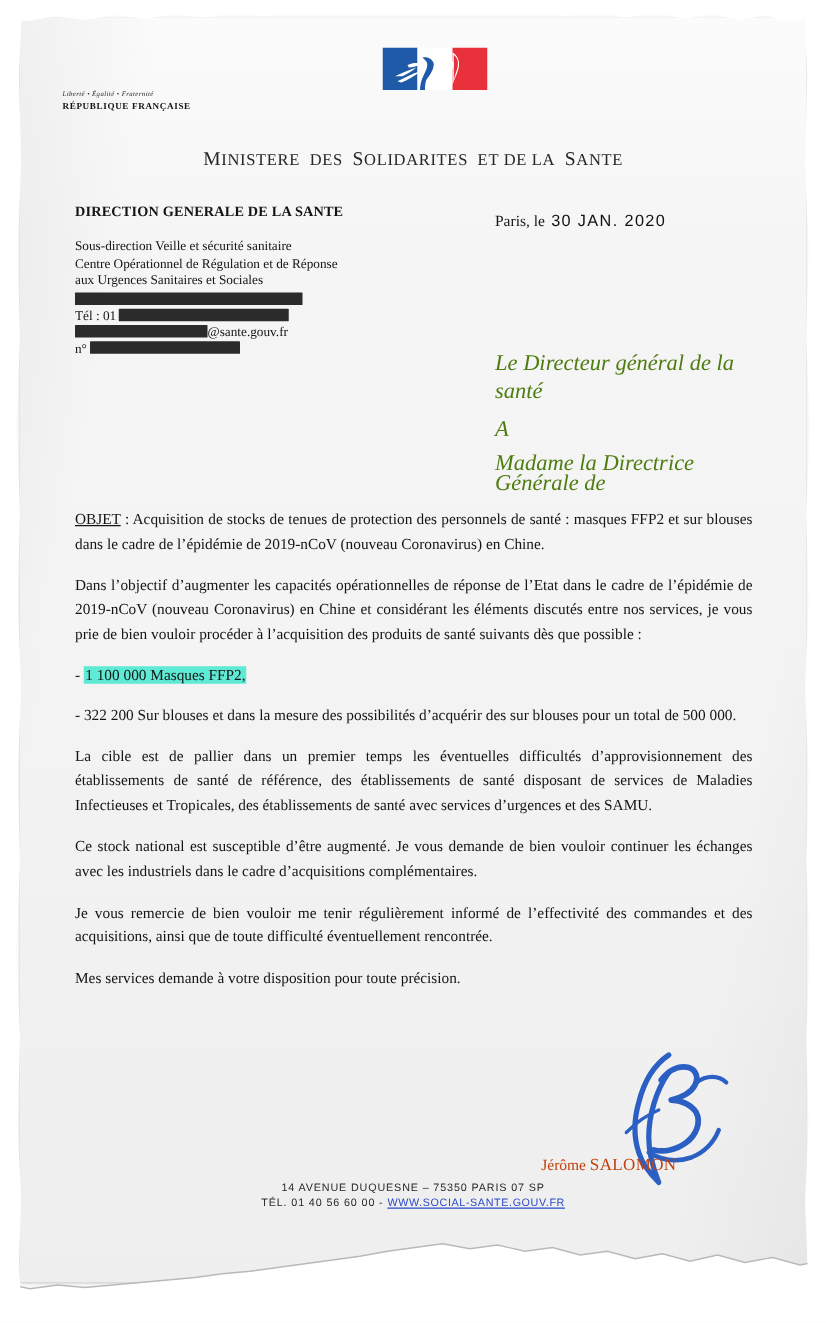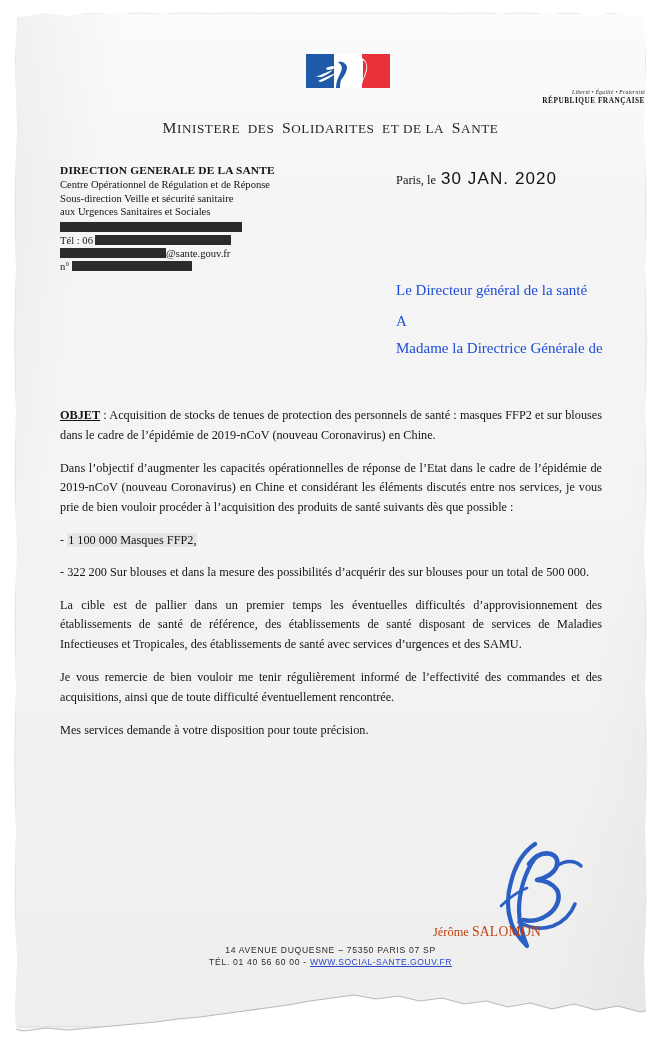--- a/index.html
+++ b/index.html
@@ -62,22 +62,22 @@
     top: 14px;
     width: 629px;
     height: 1012px;
     color: #1b1b1b;
   }
 
   
   #logo-block {
     position: absolute;
     left: 0; right: 0;
-    top: 40px;
-    text-align: right;
+    top: 24px;
+    text-align: left;
     margin-left: 34px;
   }
   .flag {
     width: 84px;
     height: 34px;
     margin: 0 auto;
     display: block;
   }
   .logo-motto {
     font-family: "Liberation Serif", serif;
@@ -120,21 +120,21 @@
     top: 150px;
     width: 300px;
     font-size: 10.6px;
     line-height: 13.4px;
     color: #141414;
   }
   #letterhead .dgs {
     font-weight: bold;
     font-size: 11.4px;
     letter-spacing: 0.15px;
-    margin-bottom: 1px;
+    margin-bottom: 14px;
   }
   .redact {
     display: inline-block;
     background: #2b2b2b;
     height: 10px;
     vertical-align: -1px;
     border-radius: 0.5px;
   }
   .rline { white-space: nowrap; line-height: 13px; }
 
@@ -142,58 +142,59 @@
   #date-line {
     position: absolute;
     left: 380px;
     top: 155px;
     font-size: 12.4px;
     color: #151515;
     white-space: nowrap;
   }
   #date-stamp {
     font-family: "Liberation Sans", sans-serif;
-    font-size: 17px;
+    font-size: 13px;
     letter-spacing: 1.1px;
     margin-left: 5px;
     color: #111;
   }
 
   
   #addressee {
     position: absolute;
     left: 380px;
     top: 265px;
     width: 230px;
-    font-size: 15px;
+    font-size: 18px;
     line-height: 22px;
-    color: #1d4ed8;
+    color: #4d7c0f;
+    font-style: italic;
   }
   #addressee .gap { height: 9px; }
   #addressee .to-name { line-height: 15.5px; }
 
   
   #body-text {
     position: absolute;
     left: 44px;
     top: 392px;
     width: 542px;
     font-size: 12.25px;
     line-height: 19.6px;
     text-align: justify;
     color: #141414;
   }
   #body-text p { margin: 0 0 13.5px 0; }
   #body-text p.tight { margin-bottom: 12px; }
   .objet-label {
-    font-weight: bold;
+    font-weight: normal;
     text-decoration: underline;
   }
   .hl {
-    background: #e5e5e5;
+    background: #5eead4;
     padding: 0 1px;
     margin-top: 14px;
   }
 
   
   #signature-area {
     position: absolute;
     left: 415px;
     top: 822px;
     width: 200px;
@@ -265,29 +266,29 @@
   <div id="ministry">
     <span class="cap">M</span><span>INISTERE</span>
     <span>&nbsp;DES&nbsp;</span>
     <span class="cap">S</span><span>OLIDARITES</span>
     <span>&nbsp;ET DE LA&nbsp;</span>
     <span class="cap">S</span><span>ANTE</span>
   </div>
 
   <div id="letterhead">
     <div class="dgs">DIRECTION GENERALE DE LA SANTE</div>
+    <div>Sous-direction Veille et sécurité sanitaire</div>
     <div>Centre Opérationnel de Régulation et de Réponse</div>
-    <div>Sous-direction Veille et sécurité sanitaire</div>
     <div>aux Urgences Sanitaires et Sociales</div>
 
     <div class="rline" style="margin-top:2px;">
       <span class="redact" style="width:182px;"></span>
     </div>
     <div class="rline">
-      <span>Tél : 06</span><span class="redact" style="width:136px; margin-left:2px;"></span>
+      <span>Tél : 01</span><span class="redact" style="width:136px; margin-left:2px;"></span>
     </div>
     <div class="rline">
       <span class="redact" style="width:106px;"></span><span>@sante.gouv.fr</span>
     </div>
     <div class="rline">
       <span>n°</span><span class="redact" style="width:120px; margin-left:2px;"></span>
     </div>
   </div>
 
   <div id="date-line">
@@ -306,20 +307,21 @@
     <p><span class="objet-label">OBJET</span><span> : Acquisition de stocks de tenues de protection des personnels de santé : masques FFP2 et sur blouses dans le cadre de l’épidémie de 2019-nCoV (nouveau Coronavirus) en Chine.</span></p>
 
     <p>Dans l’objectif d’augmenter les capacités opérationnelles de réponse de l’Etat dans le cadre de l’épidémie de 2019-nCoV (nouveau Coronavirus) en Chine et considérant les éléments discutés entre nos services, je vous prie de bien vouloir procéder à l’acquisition des produits de santé suivants dès que possible :</p>
 
     <p class="tight"><span>- </span><span class="hl">1 100 000 Masques FFP2,</span></p>
 
     <p>- 322 200 Sur blouses et dans la mesure des possibilités d’acquérir des sur blouses pour un total de 500 000.</p>
 
     <p>La cible est de pallier dans un premier temps les éventuelles difficultés d’approvisionnement des établissements de santé de référence, des établissements de santé disposant de services de Maladies Infectieuses et Tropicales, des établissements de santé avec services d’urgences et des SAMU.</p>
 
+    <p>Ce stock national est susceptible d’être augmenté. Je vous demande de bien vouloir continuer les échanges avec les industriels dans le cadre d’acquisitions complémentaires.</p>
 
     <p>Je vous remercie de bien vouloir me tenir régulièrement informé de l’effectivité des commandes et des acquisitions, ainsi que de toute difficulté éventuellement rencontrée.</p>
 
     <p>Mes services demande à votre disposition pour toute précision.</p>
   </div>
 
   <div id="signature-area">
     <svg id="sig-svg" width="130" height="120" viewBox="0 0 130 120">
       <g fill="none" stroke="#2b5fc4" stroke-linecap="round" stroke-linejoin="round">
         <path d="M64 8 C52 16 44 30 40 46 C36 60 36 74 40 86 C43 96 50 104 56 110 C52 100 48 88 48 74 C48 56 54 36 64 22" stroke-width="4.2"></path>

